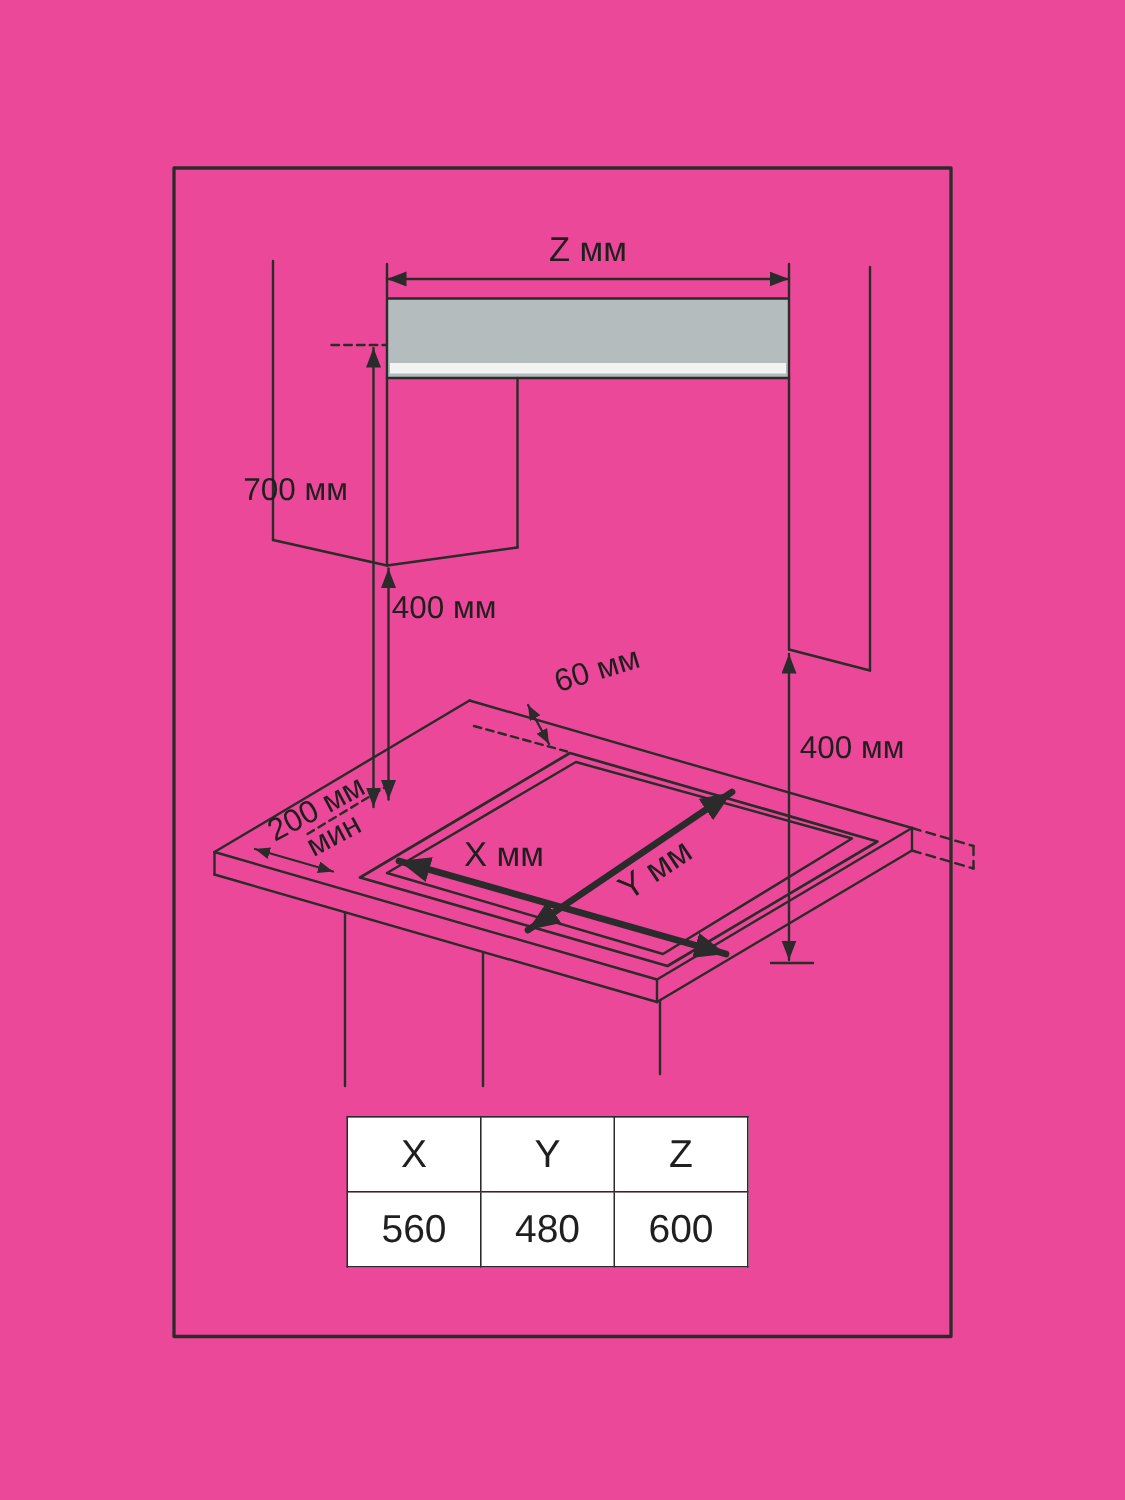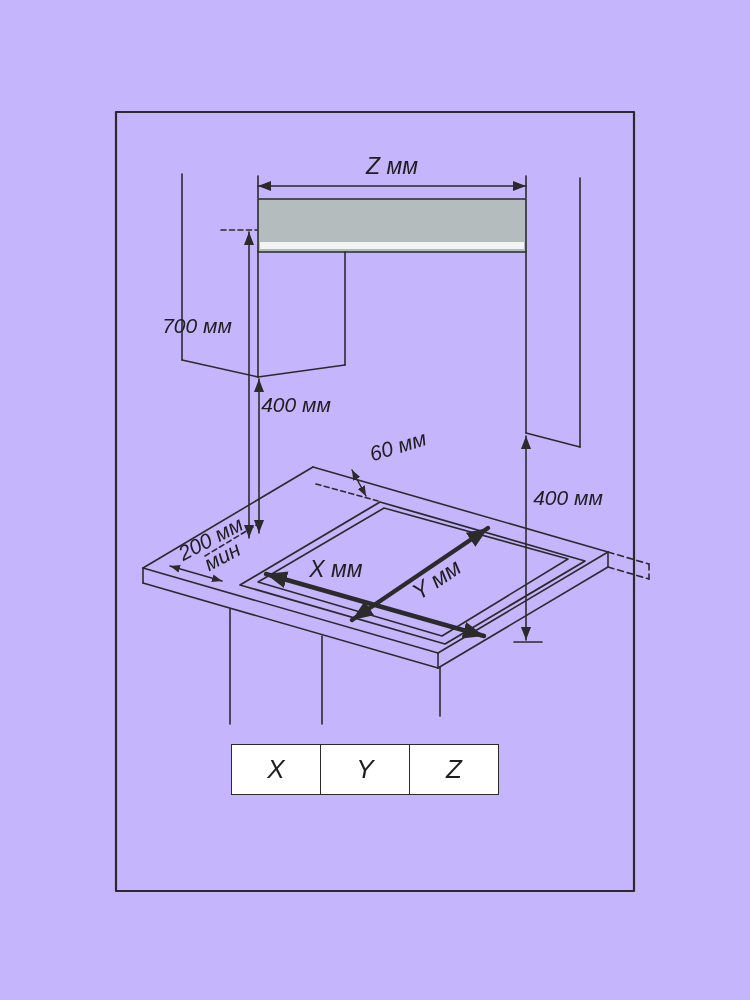--- a/index.html
+++ b/index.html
@@ -1,17 +1,17 @@
 <!DOCTYPE html>
 <html><head>
 <meta charset="utf-8">
 <style>
   html,body{margin:0;padding:0;background:#f7f7f7;}
-  .page{position:relative;width:750px;height:1000px;background:#c4b5fd;overflow:hidden;
-        font-family:"Liberation Sans","DejaVu Sans",sans-serif;font-style:italic;}
+  .page{position:relative;width:750px;height:1000px;background:#ec4899;overflow:hidden;
+        font-family:"Liberation Sans","DejaVu Sans",sans-serif;}
   .page svg{position:absolute;left:0;top:0;}
   .page svg text{fill:#1f1f1f;font-family:"Liberation Sans","DejaVu Sans",sans-serif;}
   .dim-label{font-size:21px;}
   .dim-label-lg{font-size:23px;}
   table.dims{position:absolute;left:231px;top:744px;border-collapse:collapse;table-layout:fixed;}
   table.dims td{border:1.7px solid #2b2b2b;width:88px;height:49px;text-align:center;
       vertical-align:middle;font-size:26px;font-weight:400;color:#1f1f1f;padding:0;background:#ffffff;}
 </style>
 </head>
 <body>
@@ -108,15 +108,20 @@
     </g>
   </svg>
 
   <table class="dims">
     <tbody>
       <tr>
         <td>X</td>
         <td>Y</td>
         <td>Z</td>
       </tr>
+      <tr>
+        <td>560</td>
+        <td>480</td>
+        <td>600</td>
+      </tr>
     </tbody>
   </table>
 </div>
 
 </body></html>

